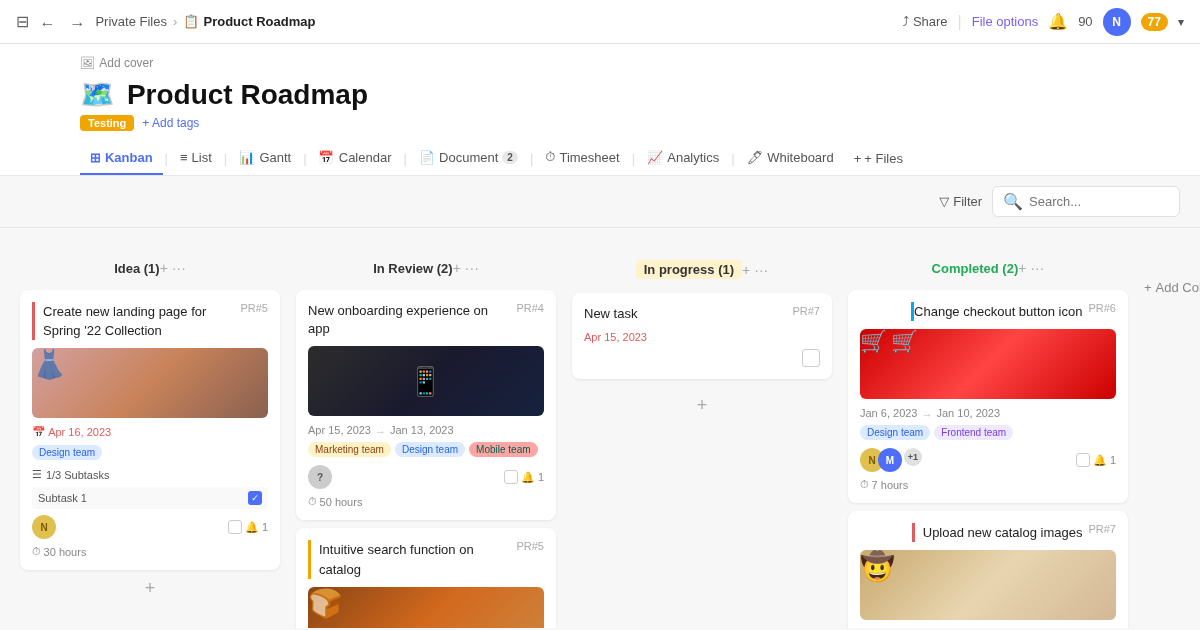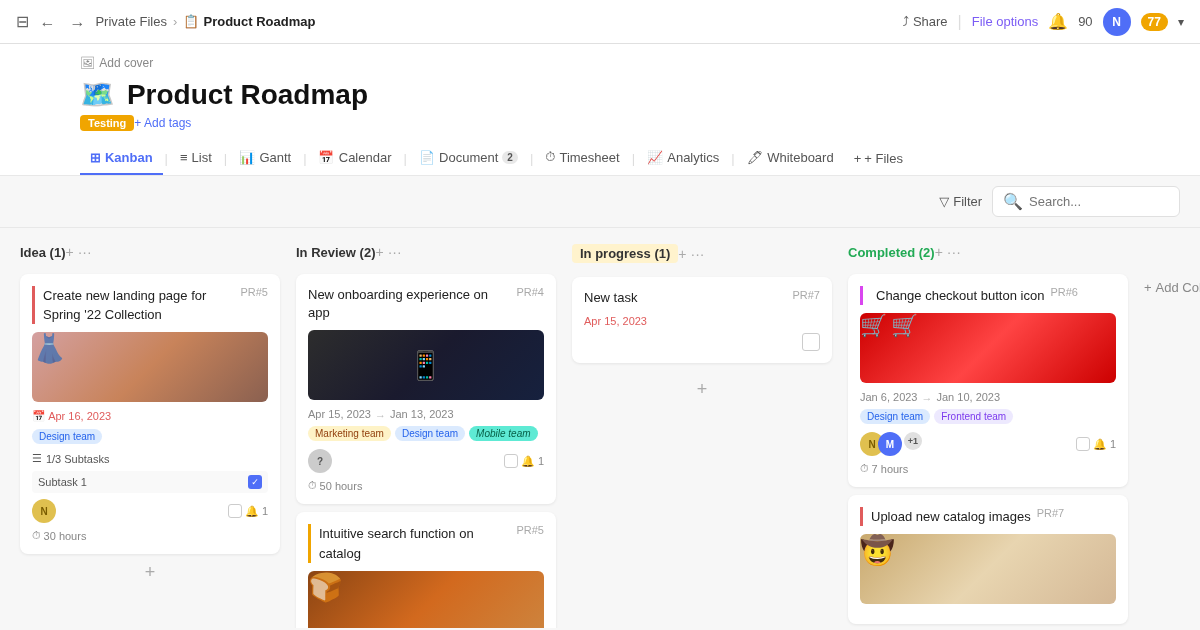--- a/index.html
+++ b/index.html
@@ -38,21 +38,21 @@
     .add-cover-btn {
       display: flex; align-items: center; gap: 4px;
       font-size: 12px; color: #888; cursor: pointer;
       margin-bottom: 8px; background: none; border: none;
       padding: 0;
     }
     .page-title-row { display: flex; align-items: center; gap: 12px; margin-bottom: 4px; }
     .page-icon { font-size: 28px; }
     .page-title { font-size: 28px; font-weight: 700; color: #111; }
     .created-by { font-size: 12px; color: #999; margin-bottom: 8px; }
-    .tags-row { display: flex; align-items: center; margin-bottom: 10px; }
+    .tags-row { display: flex; align-items: center; gap: 8px; margin-bottom: 10px; }
     .tag-badge { background: #f0a500; color: white; font-size: 11px; font-weight: 600; padding: 2px 8px; border-radius: 4px; }
     .add-tag-btn { background: none; border: none; cursor: pointer; font-size: 12px; color: #4f6ef7; font-weight: 500; display: flex; align-items: center; gap: 3px; }
 
     .view-tabs {
       display: flex; align-items: center; gap: 0;
       font-size: 13px;
     }
     .view-tab {
       display: flex; align-items: center; gap: 4px;
       padding: 8px 10px;
@@ -86,48 +86,48 @@
 
     .kanban-board {
       display: flex; gap: 0;
       padding: 16px 20px;
       overflow-x: auto;
       height: calc(630px - 44px - 140px - 46px);
       background: #f7f7f7;
     }
 
     .column { min-width: 260px; max-width: 260px; margin-right: 16px; display: flex; flex-direction: column; gap: 8px; }
-    .column-header { display: flex; align-items: center; justify-content: flex-start; margin-bottom: 6px; }
+    .column-header { display: flex; align-items: center; justify-content: center; margin-bottom: 6px; margin-top: 16px; }
     .column-title { font-size: 13px; font-weight: 600; color: #333; display: flex; align-items: center; gap: 6px; }
     .column-title.inprogress { background: #fff3cd; padding: 2px 8px; border-radius: 4px; }
     .column-title.completed-title { color: #22aa55; }
     .column-actions { display: flex; gap: 4px; align-items: center; }
     .col-action-btn { background: none; border: none; cursor: pointer; font-size: 14px; color: #aaa; }
 
     .card {
       background: white; border-radius: 8px; padding: 12px;
       box-shadow: 0 1px 3px rgba(0,0,0,0.08); cursor: pointer;
     }
-    .card-header { display: flex; justify-content: flex-start; align-items: flex-start; margin-bottom: 8px; }
+    .card-header { display: flex; justify-content: flex-end; align-items: flex-start; margin-bottom: 8px; }
     .card-title { font-size: 13px; font-weight: 500; color: #222; line-height: 1.4; flex: 1; }
     .card-id { font-size: 11px; color: #aaa; white-space: nowrap; margin-left: 6px; }
     .card-img { width: 100%; height: 70px; border-radius: 6px; overflow: hidden; margin-bottom: 8px; }
     .clothes-img { background: linear-gradient(135deg, #d4a0a0 0%, #c8835a 50%, #8a6050 100%); }
     .phone-img { background: linear-gradient(135deg, #2d2d2d 0%, #1a1a2e 50%, #16213e 100%); display: flex; align-items: center; justify-content: center; }
     .food-img { background: linear-gradient(135deg, #8B4513 0%, #D2691E 50%, #cd853f 100%); }
     .checkout-img { background: linear-gradient(135deg, #cc0000 0%, #ff4444 50%, #cc0000 100%); }
     .catalog-img { background: linear-gradient(135deg, #c9a96e 0%, #e8d5b0 50%, #d4b896 100%); }
 
     .card-date { font-size: 11px; color: #e05c5c; margin-bottom: 6px; display: flex; align-items: center; gap: 4px; }
     .card-date-range { font-size: 11px; color: #888; margin-bottom: 6px; display: flex; align-items: center; gap: 4px; }
     .date-sep { color: #bbb; }
     .tag { font-size: 10px; padding: 2px 7px; border-radius: 10px; font-weight: 500; display: inline-flex; align-items: center; }
     .tag-design { background: #dbeafe; color: #2563eb; }
     .tag-marketing { background: #fef3c7; color: #92400e; }
-    .tag-mobile { background: #5eead4; color: #065f46; font-style: italic; }
+    .tag-mobile { background: #fca5a5; color: #065f46; }
     .tag-frontend { background: #ede9fe; color: #7c3aed; }
     .tags-list { display: flex; gap: 4px; flex-wrap: wrap; margin-bottom: 8px; }
 
     .subtasks-row { font-size: 11px; color: #555; display: flex; align-items: center; gap: 4px; margin-bottom: 6px; }
     .subtask-item { display: flex; align-items: center; justify-content: space-between; padding: 4px 6px; background: #f9f9f9; border-radius: 4px; font-size: 11px; color: #555; margin-bottom: 4px; }
     .subtask-check { width: 14px; height: 14px; border-radius: 3px; background: #4f6ef7; display: flex; align-items: center; justify-content: center; color: white; font-size: 9px; }
 
     .card-footer { display: flex; align-items: center; justify-content: space-between; margin-top: 6px; }
     .avatar-small { width: 24px; height: 24px; border-radius: 50%; background: #e0c04f; display: flex; align-items: center; justify-content: center; font-size: 10px; color: #7a5c00; font-weight: 600; }
     .avatar-group { display: flex; }
@@ -375,21 +375,21 @@
     <div class="column-header">
       <span class="column-title completed-title">Completed (2)</span>
       <div class="column-actions">
         <button class="col-action-btn">+</button>
         <button class="col-action-btn">···</button>
       </div>
     </div>
 
     <div class="card">
       <div class="card-header">
-        <div style="border-left:3px solid #d946ef; padding-left:13px;">
+        <div style="border-left:3px solid #0ea5e9; padding-left:0;">
           <span class="card-title">Change checkout button icon</span>
         </div>
         <span class="card-id">PR#6</span>
       </div>
       <div class="card-img checkout-img">
         <span style="color:white; font-size:22px;">🛒</span>
         <span style="color:white; font-size:22px;">🛒</span>
       </div>
       <div class="card-date-range">
         <span>Jan 6, 2023</span>

